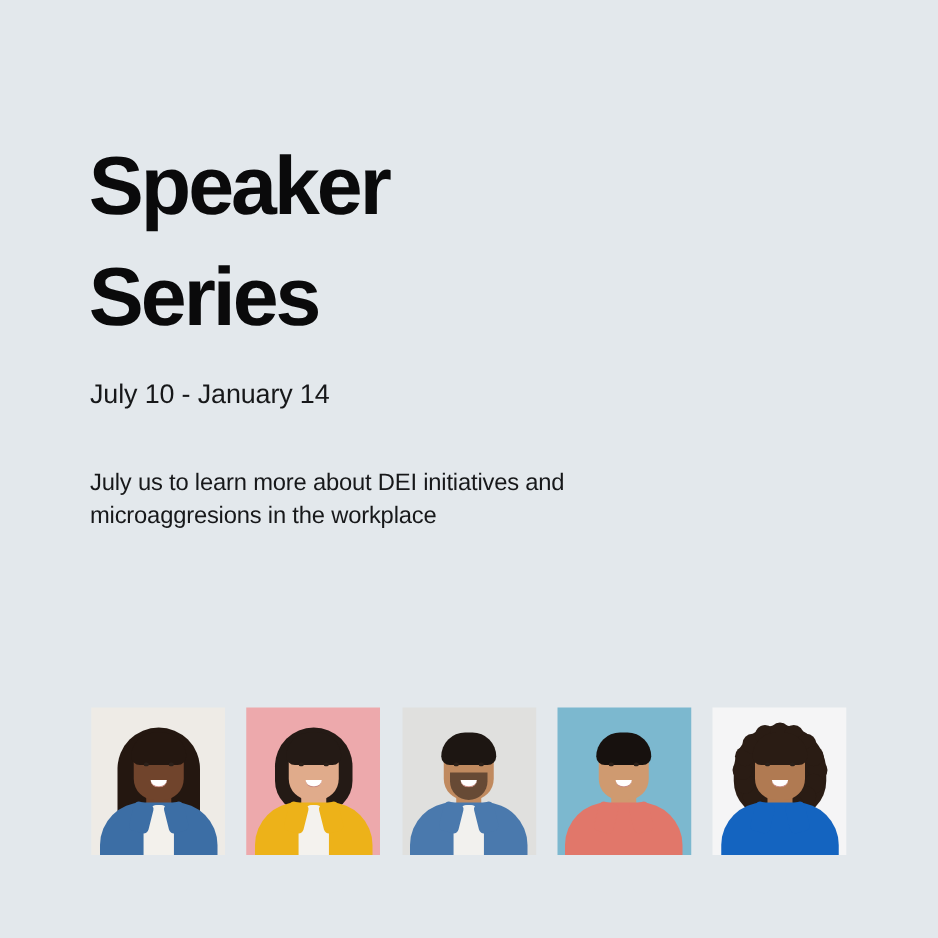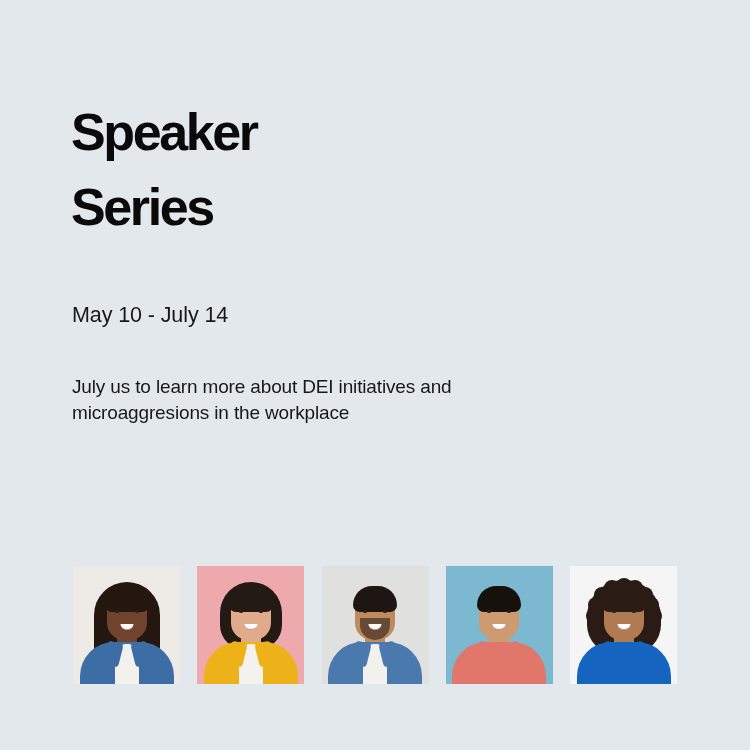--- a/index.html
+++ b/index.html
@@ -19,23 +19,23 @@
     height: 750px;
     background: #e3e8ec;
   }
 
   
   .headline {
     position: absolute;
     left: 71px;
     top: 60px;
     width: 560px;
-    font-size: 52px;
+    font-size: 66px;
     font-weight: 700;
-    line-height: 75px;
+    line-height: 89px;
     letter-spacing: -2.4px;
     color: #0a0a0b;
     white-space: pre-line;
   }
 
   
   .dateline {
     position: absolute;
     left: 72px;
     top: 303px;
@@ -185,21 +185,21 @@
   }
 </style>
 </head>
 <body style="background: rgb(227, 232, 236);">
 
 <div class="poster" style="background: rgb(227, 232, 236);">
 
   <h1 class="headline">Speaker
 Series</h1>
 
-  <div class="dateline">May 10 - July 14</div>
+  <div class="dateline">July 10 - January 14</div>
 
   <p class="body-copy">July us to learn more about DEI initiatives and
 microaggresions in the workplace</p>
 
   <div class="photo-strip">
 
     <div class="photo-tile" title="Smiling woman with long locs wearing a denim shirt" style="background: rgb(238, 235, 230);">
       <div class="portrait">
         <div class="p-hair-back" style="background: rgb(36, 23, 16); height: 86px; width: 66px; border-radius: 33px 33px 18px 18px;"></div>
         <div class="p-neck" style="background: rgb(112, 68, 44);"></div>

